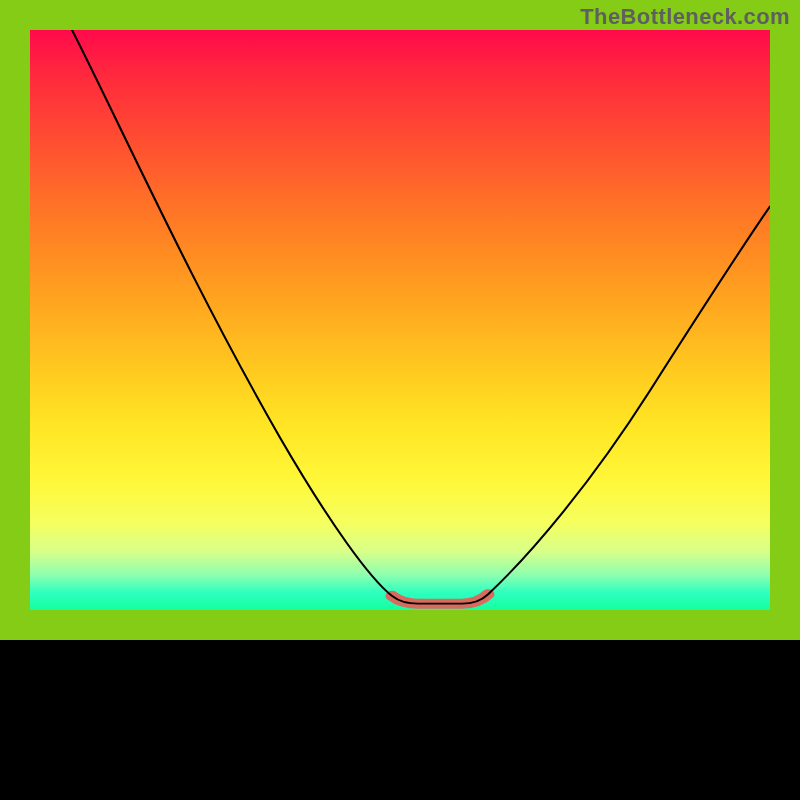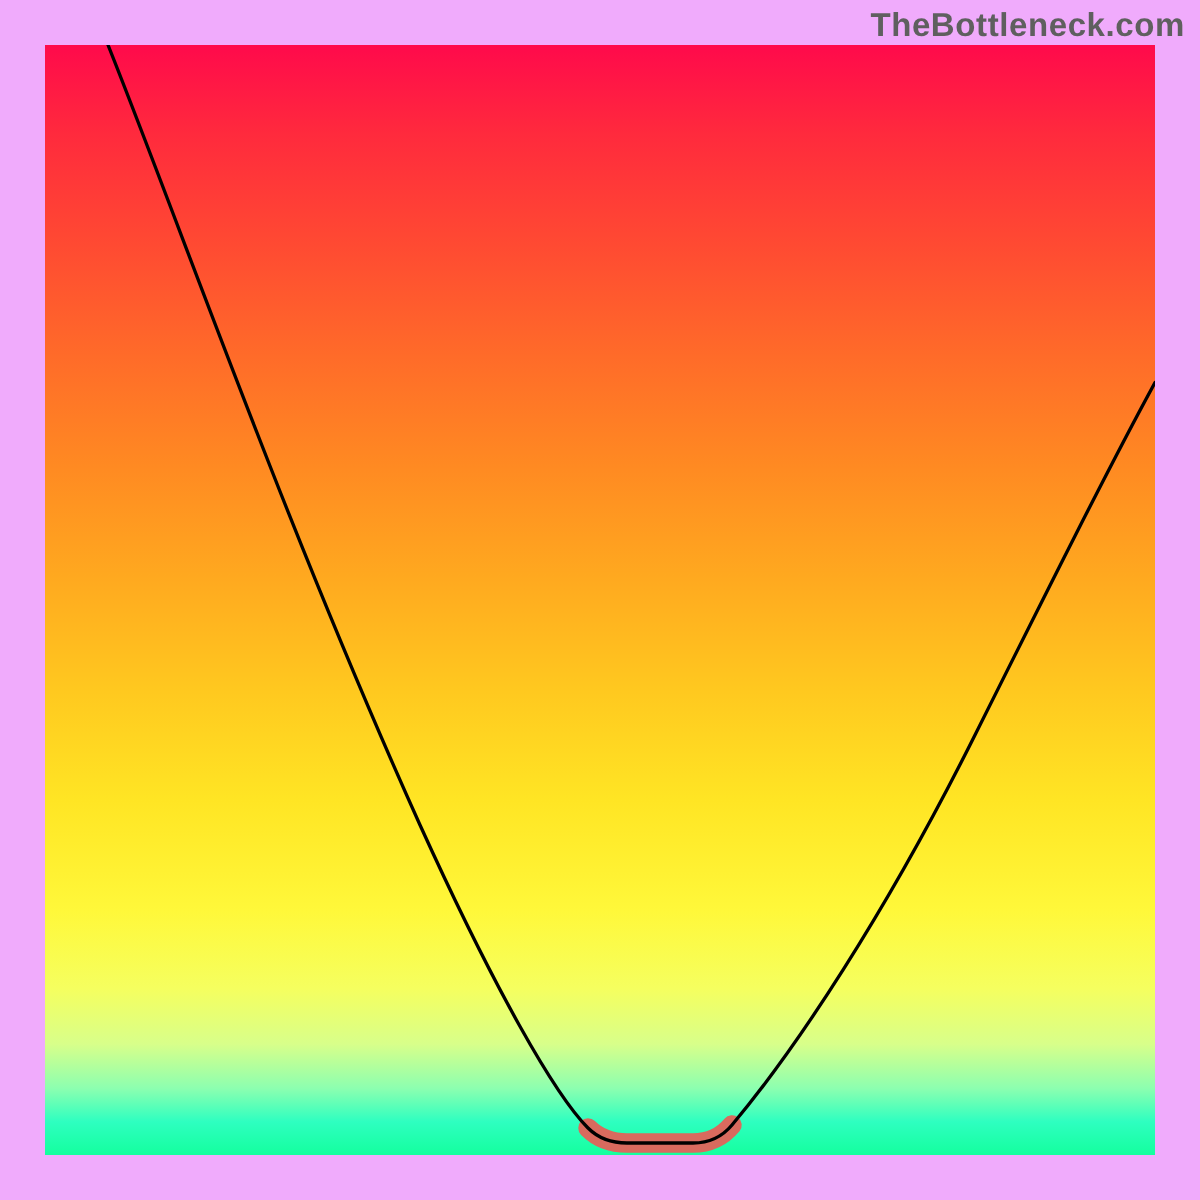--- a/index.html
+++ b/index.html
@@ -7,22 +7,22 @@
     padding: 0;
     width: 800px;
     height: 800px;
     background: #000;
     overflow: hidden;
     font-family: Arial, Helvetica, sans-serif;
   }
   .frame {
     position: relative;
     width: 800px;
-    height: 800px;
-    background: #f0abfc;
+    height: 640px;
+    background: #84cc16;
   }
   .watermark {
     position: absolute;
     top: 4px;
     right: 10px;
     color: #5f5f5f;
     font-size: 22px;
     font-weight: 600;
     letter-spacing: 0.4px;
     z-index: 30;

